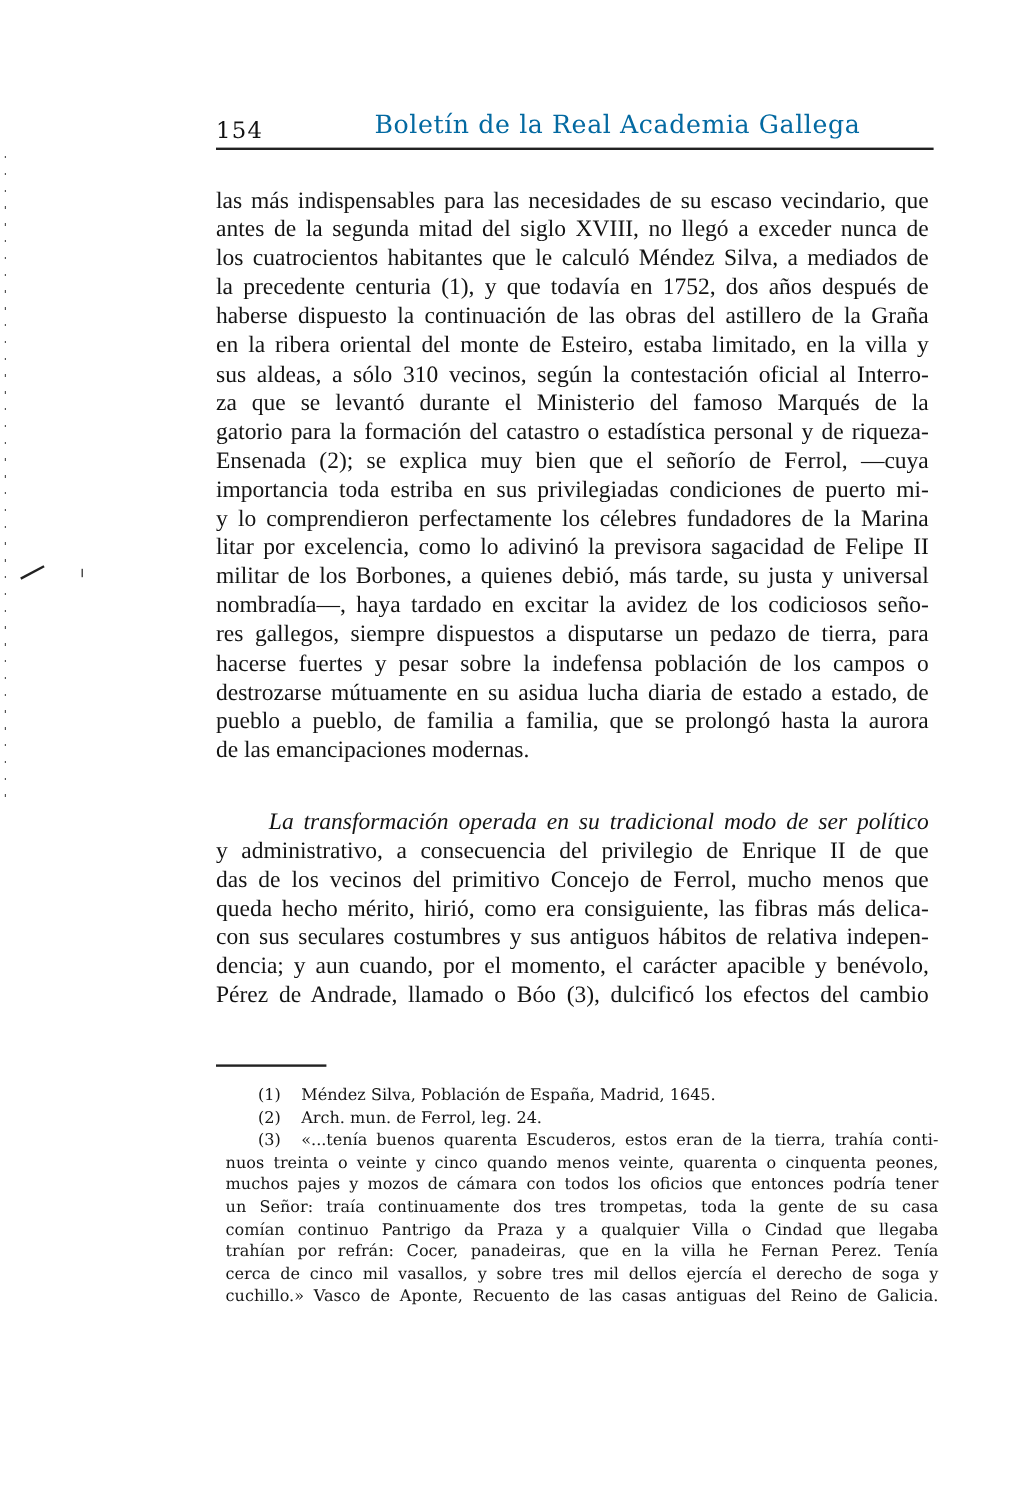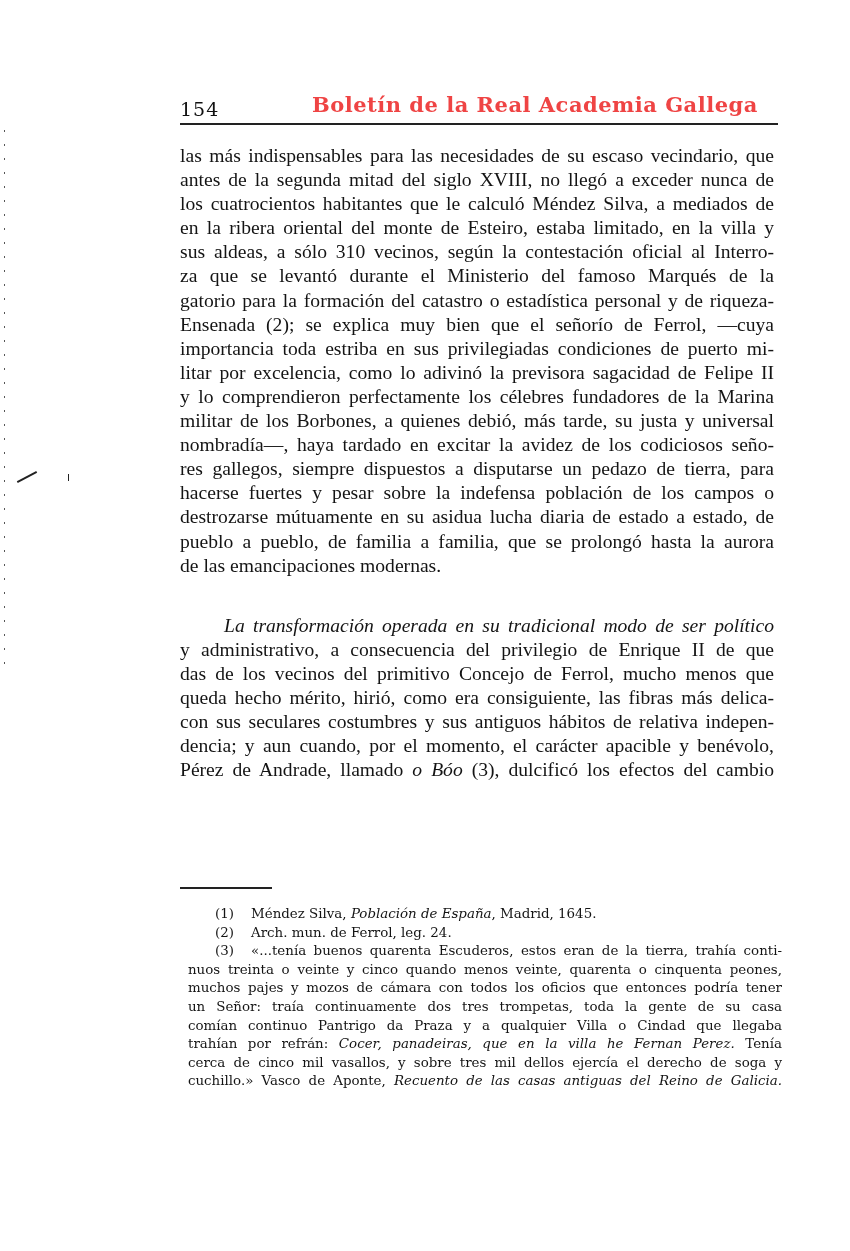--- a/index.html
+++ b/index.html
@@ -1,30 +1,30 @@
 <!DOCTYPE html>
 <html><head>
   <meta charset="utf-8">
   <style>
     html, body { margin: 0; padding: 0; background: #ffffff; }
     body { width: 850px; height: 1251px; position: relative; overflow: hidden; color: #111; }
     .page { position: absolute; left: 0; top: 0; width: 850px; height: 1251px; background: #fff; }
 
     .header { position: absolute; left: 180px; top: 92px; width: 595px; height: 30px; }
     .page-number { position: absolute; left: 0; top: 6px; font-family: "DejaVu Serif", serif; font-size: 19px; letter-spacing: 1px; color: #111; }
-    .running-head { position: absolute; left: 132px; top: 0; font-family: "DejaVu Serif", serif; font-size: 21px; font-weight: bold; letter-spacing: 0.5px; color: #ef4444; text-align: center; }
+    .running-head { position: absolute; left: 132px; top: 0; font-family: "DejaVu Serif", serif; font-size: 21px; font-weight: normal; letter-spacing: 0.5px; color: #0369a1; text-align: center; }
     .header-rule { position: absolute; left: 180px; top: 123px; width: 598px; height: 2px; background: #222; }
 
-    .body-text { position: absolute; left: 180px; top: 144px; width: 594px; font-family: "Liberation Serif", serif; font-size: 19.6px; line-height: 24.1px; text-align: justify; color: #141414; }
+    .body-text { position: absolute; left: 180px; top: 156px; width: 594px; font-family: "Liberation Serif", serif; font-size: 19.6px; line-height: 24.1px; text-align: justify; color: #141414; }
     .line { display: block; white-space: nowrap; text-align-last: justify; text-align: justify; height: 24.1px; }
     .line.last { text-align-last: left; }
     .para-gap { height: 36px; }
     .indent { padding-left: 44px; font-style: italic; }
     .sc { font-variant: small-caps; }
-    .it { font-style: italic; }
+    .it { }
 
     .fn-rule { position: absolute; left: 180px; top: 887px; width: 92px; height: 2px; background: #222; }
 
     .footnotes { position: absolute; left: 188px; top: 905px; width: 594px; font-family: "DejaVu Serif", serif; font-size: 13.4px; line-height: 18.6px; color: #141414; }
     .fn-line { display: block; white-space: nowrap; text-align: justify; text-align-last: justify; height: 18.6px; }
     .fn-line.short { text-align-last: left; padding-left: 27px; }
     .fn-line.first { padding-left: 27px; }
     .fn-num { display: inline-block; width: 36px; }
 
     .scan-mark { position: absolute; background: #222; }
@@ -38,28 +38,30 @@
     <span class="page-number">154</span>
     <span class="running-head">Boletín de la Real Academia Gallega</span>
   </div>
   <div class="header-rule"></div>
 
   <div class="body-text">
     <div>
       <span class="line">las más indispensables para las necesidades de su escaso vecindario, que</span>
       <span class="line"><span>antes de la segunda mitad del siglo </span><span class="sc">XVIII</span><span>, no llegó a exceder nunca de</span></span>
       <span class="line">los cuatrocientos habitantes que le calculó Méndez Silva, a mediados de</span>
+      <span class="line">la precedente centuria (1), y que todavía en 1752, dos años después de</span>
+      <span class="line">haberse dispuesto la continuación de las obras del astillero de la Graña</span>
       <span class="line">en la ribera oriental del monte de Esteiro, estaba limitado, en la villa y</span>
       <span class="line">sus aldeas, a sólo 310 vecinos, según la contestación oficial al Interro-</span>
       <span class="line">za que se levantó durante el Ministerio del famoso Marqués de la</span>
       <span class="line">gatorio para la formación del catastro o estadística personal y de riqueza-</span>
       <span class="line">Ensenada (2); se explica muy bien que el señorío de Ferrol, —cuya</span>
       <span class="line">importancia toda estriba en sus privilegiadas condiciones de puerto mi-</span>
+      <span class="line">y lo comprendieron perfectamente los célebres fundadores de la Marina</span>
       <span class="line">litar por excelencia, como lo adivinó la previsora sagacidad de Felipe II</span>
-      <span class="line">y lo comprendieron perfectamente los célebres fundadores de la Marina</span>
       <span class="line">militar de los Borbones, a quienes debió, más tarde, su justa y universal</span>
       <span class="line">nombradía—, haya tardado en excitar la avidez de los codiciosos seño-</span>
       <span class="line">res gallegos, siempre dispuestos a disputarse un pedazo de tierra, para</span>
       <span class="line">hacerse fuertes y pesar sobre la indefensa población de los campos o</span>
       <span class="line">destrozarse mútuamente en su asidua lucha diaria de estado a estado, de</span>
       <span class="line">pueblo a pueblo, de familia a familia, que se prolongó hasta la aurora</span>
       <span class="line last">de las emancipaciones modernas.</span>
     </div>
 
     <div class="para-gap"></div>

